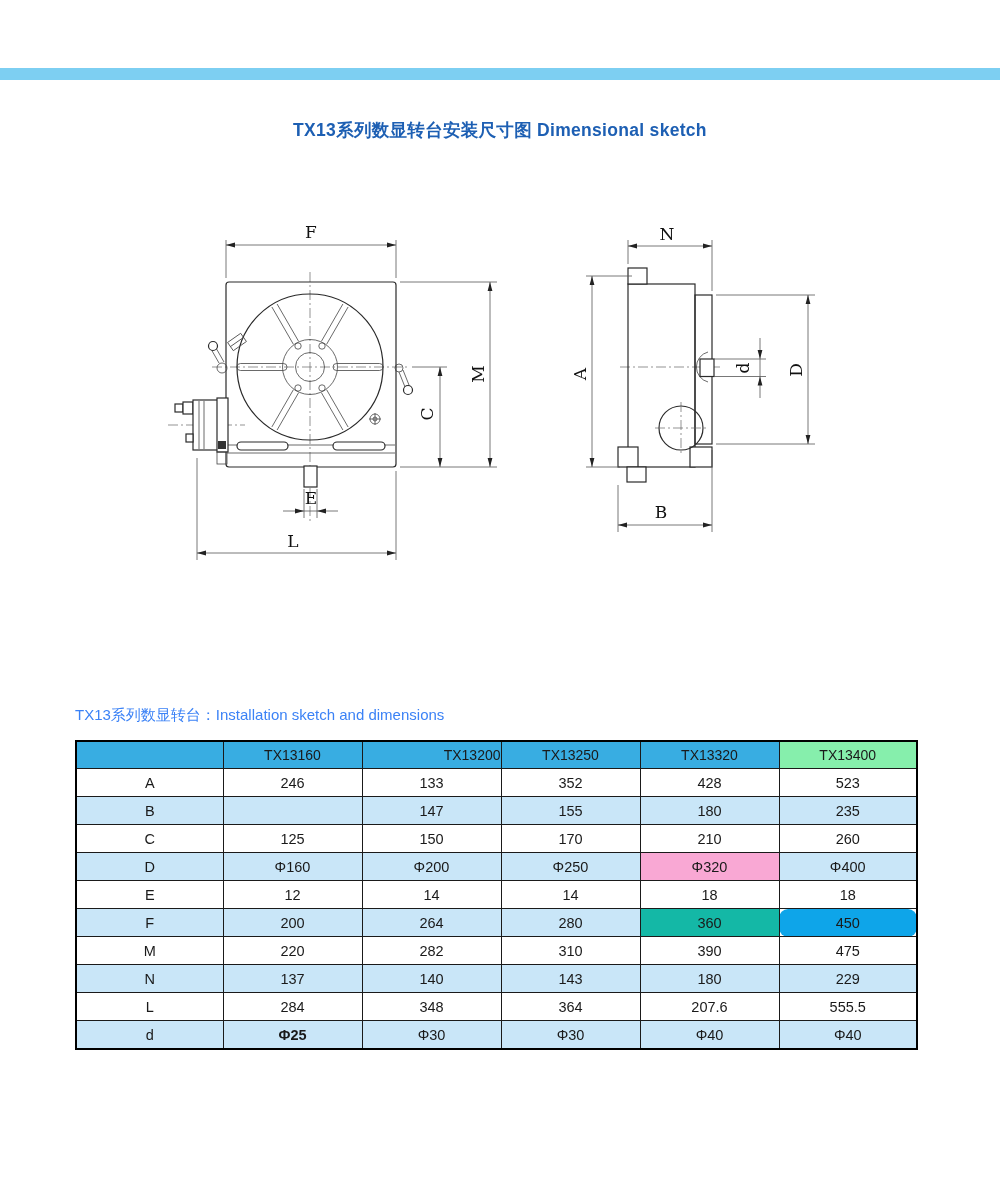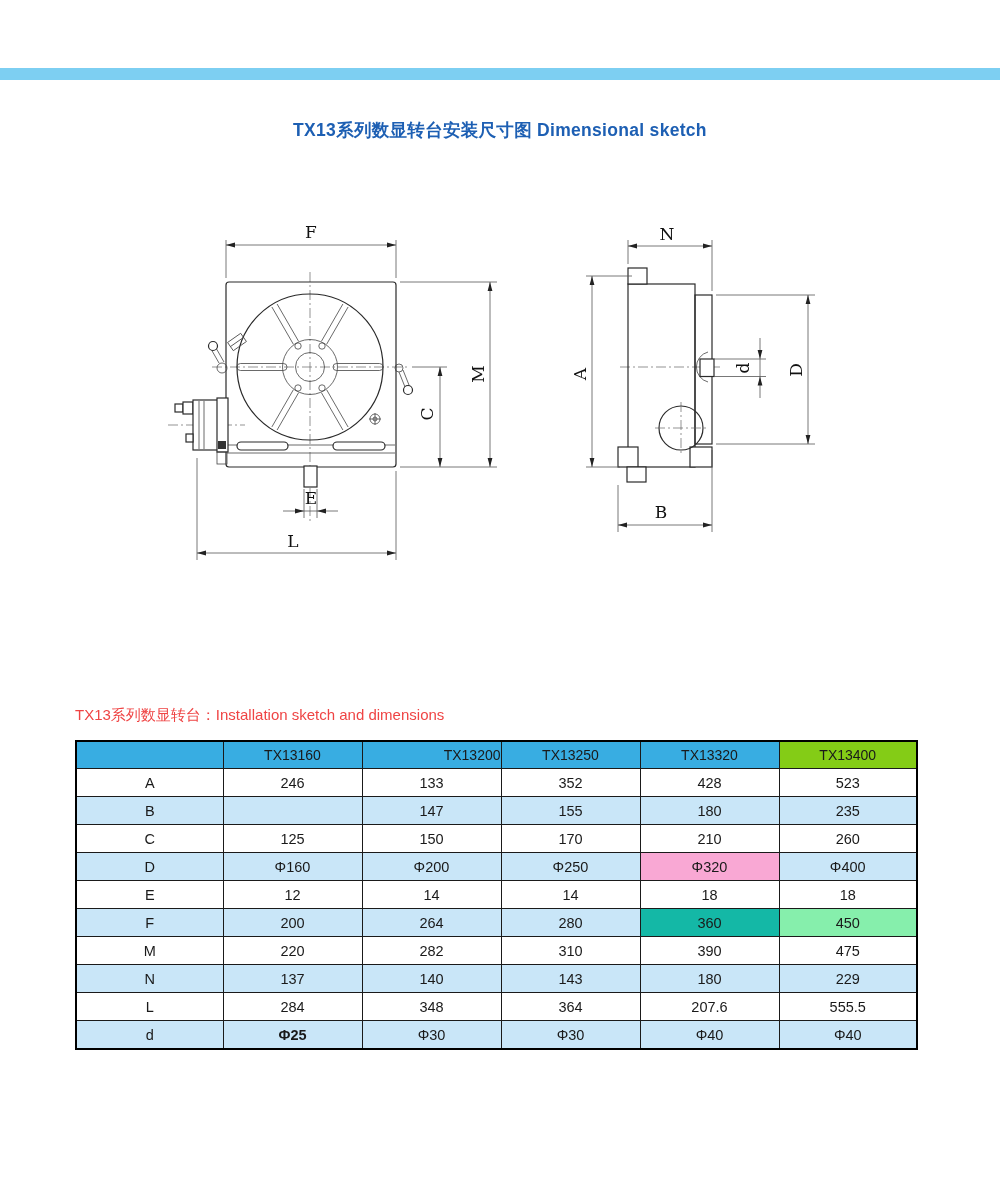--- a/index.html
+++ b/index.html
@@ -14,21 +14,21 @@
     position:absolute;left:0;top:68px;width:1000px;height:12px;
   }
   .doc-title{
     position:absolute;left:0;top:118px;width:1000px;
     text-align:center;
     font-size:17.5px;font-weight:bold;
     letter-spacing:0.3px;
   }
   .sub-title{
     position:absolute;left:75px;top:706px;
-    font-size:15px;color:#ef4444;
+    font-size:15px;color:#3b82f6;
   }
   .drawing-svg{
     position:absolute;left:0;top:0;width:1000px;height:620px;
   }
   
   .obj{stroke:#2a2a2a;stroke-width:1.2;fill:none;}
   .objw{stroke:#2a2a2a;stroke-width:1.2;fill:#ffffff;}
   .thin{stroke:#444;stroke-width:0.8;fill:none;}
   .dim{stroke:#555;stroke-width:0.8;fill:none;}
   .cl{stroke:#666;stroke-width:0.7;fill:none;stroke-dasharray:10 3 2 3;}
@@ -260,21 +260,21 @@
         <col style="width:139px">
           <col style="width:138px">
       </colgroup>
       <tbody id="dim-table-body">
           <tr class="hdr">
             <td style="background: rgb(56, 173, 226);"></td>
             <td style="background: rgb(56, 173, 226);">TX13160</td>
             <td style="background: rgb(56, 173, 226); text-align: right;">TX13200</td>
             <td style="background: rgb(56, 173, 226);">TX13250</td>
             <td style="background: rgb(56, 173, 226);">TX13320</td>
-            <td style="background: #84cc16;">TX13400</td>
+            <td style="background: #86efac;">TX13400</td>
           </tr>
           <tr>
             <td>A</td>
             <td>246</td>
             <td>133</td>
             <td>352</td>
             <td>428</td>
             <td>523</td>
           </tr>
           <tr>
@@ -308,21 +308,21 @@
             <td>14</td>
             <td>18</td>
             <td>18</td>
           </tr>
           <tr>
             <td style="background: rgb(201, 230, 248);">F</td>
             <td style="background: rgb(201, 230, 248);">200</td>
             <td style="background: rgb(201, 230, 248);">264</td>
             <td style="background: rgb(201, 230, 248);">280</td>
             <td style="background: #14b8a6;">360</td>
-            <td style="background: #86efac;">450</td>
+            <td style="background: #0ea5e9; border-radius: 9px;">450</td>
           </tr>
           <tr>
             <td>M</td>
             <td>220</td>
             <td>282</td>
             <td>310</td>
             <td>390</td>
             <td>475</td>
           </tr>
           <tr>

